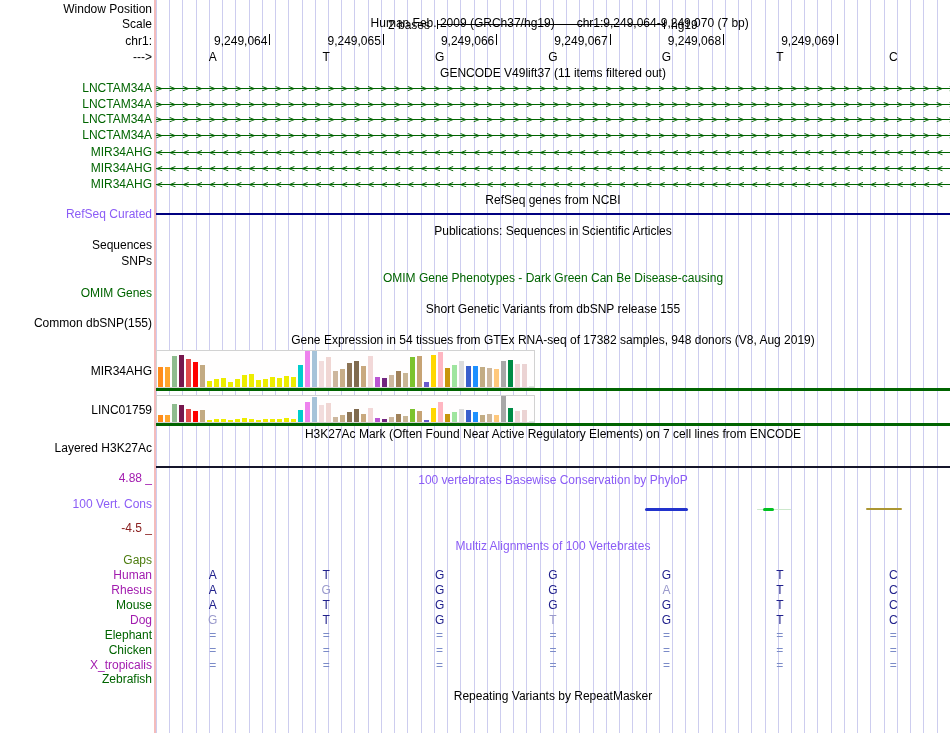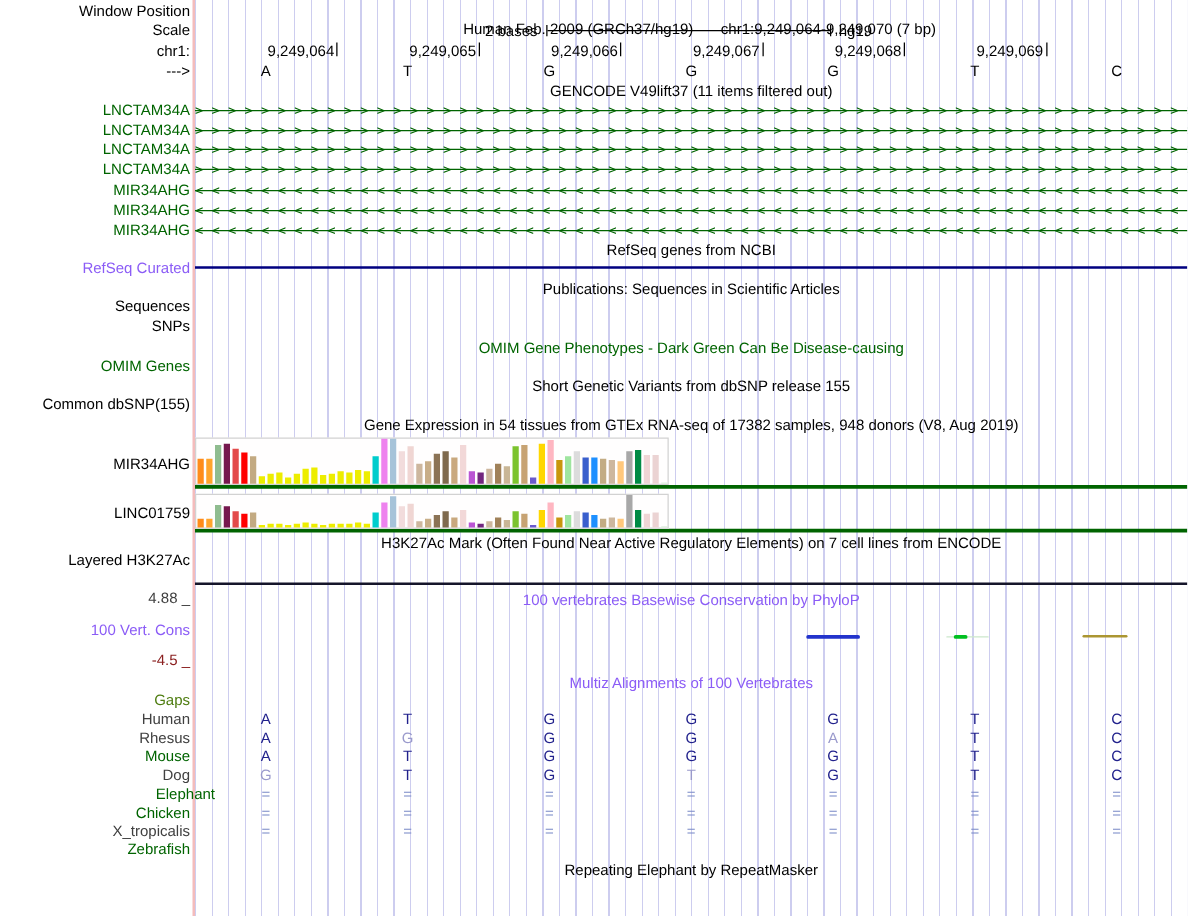--- a/index.html
+++ b/index.html
@@ -9,21 +9,21 @@
   }
   .abs{position:absolute;}
   
   #gridlines{
     left:156px; top:0; width:794px; height:733px;
     background:repeating-linear-gradient(to right,#CDCDEF 0 1px,transparent 1px 13.23px);
   }
   #pink-guideline{left:154px; top:0; width:2px; height:733px; background:#F4BCBC;}
   .lbl{left:0; width:152px; text-align:right; height:14px; line-height:14px; white-space:pre;}
   .title{left:156px; width:794px; text-align:center; height:14px; line-height:14px; white-space:pre;}
-  .c-black{color:#000;} .c-green{color:#006400;} .c-navy{color:#404040;}
+  .c-black{color:#000;} .c-green{color:#006400;} .c-navy{color:#a21caf;}
   .c-blue{color:#8b5cf6;} .c-orange{color:#4d7c0f;} .c-darkred{color:#8B2020;}
   .generow{
     left:156px; width:794px; height:14px; overflow:hidden; white-space:nowrap;
     background:linear-gradient(#006400,#006400) center/100% 1px no-repeat;
   }
   .generow span{
     font-family:"DejaVu Sans Mono",monospace; font-size:11px; line-height:14px;
     letter-spacing:6.6px; color:#006400;
   }
   .tick{width:1px; height:11px; background:#000;}
@@ -81,21 +81,21 @@
   <div id="layer-titles">
       <div class="abs title c-black" style="top: 66px;">GENCODE V49lift37 (11 items filtered out)</div>
       <div class="abs title c-black" style="top: 193px;">RefSeq genes from NCBI</div>
       <div class="abs title c-black" style="top: 224px;">Publications: Sequences in Scientific Articles</div>
       <div class="abs title c-green" style="top: 271px;">OMIM Gene Phenotypes - Dark Green Can Be Disease-causing</div>
       <div class="abs title c-black" style="top: 302px;">Short Genetic Variants from dbSNP release 155</div>
       <div class="abs title c-black" style="top: 333px;">Gene Expression in 54 tissues from GTEx RNA-seq of 17382 samples, 948 donors (V8, Aug 2019)</div>
       <div class="abs title c-black" style="top: 427px;">H3K27Ac Mark (Often Found Near Active Regulatory Elements) on 7 cell lines from ENCODE</div>
       <div class="abs title c-blue" style="top: 473px;">100 vertebrates Basewise Conservation by PhyloP</div>
       <div class="abs title c-blue" style="top: 539px;">Multiz Alignments of 100 Vertebrates</div>
-      <div class="abs title c-black" style="top: 689px;">Repeating Elephant by RepeatMasker</div>
+      <div class="abs title c-black" style="top: 689px;">Repeating Variants by RepeatMasker</div>
     </div>
   <div id="layer-genes">
       <div class="abs lbl c-green" style="top: 81px;">LNCTAM34A</div>
       <div class="abs generow" style="top: 81px;"><span>&gt;&gt;&gt;&gt;&gt;&gt;&gt;&gt;&gt;&gt;&gt;&gt;&gt;&gt;&gt;&gt;&gt;&gt;&gt;&gt;&gt;&gt;&gt;&gt;&gt;&gt;&gt;&gt;&gt;&gt;&gt;&gt;&gt;&gt;&gt;&gt;&gt;&gt;&gt;&gt;&gt;&gt;&gt;&gt;&gt;&gt;&gt;&gt;&gt;&gt;&gt;&gt;&gt;&gt;&gt;&gt;&gt;&gt;&gt;&gt;&gt;</span></div>
       <div class="abs lbl c-green" style="top: 97px;">LNCTAM34A</div>
       <div class="abs generow" style="top: 97px;"><span>&gt;&gt;&gt;&gt;&gt;&gt;&gt;&gt;&gt;&gt;&gt;&gt;&gt;&gt;&gt;&gt;&gt;&gt;&gt;&gt;&gt;&gt;&gt;&gt;&gt;&gt;&gt;&gt;&gt;&gt;&gt;&gt;&gt;&gt;&gt;&gt;&gt;&gt;&gt;&gt;&gt;&gt;&gt;&gt;&gt;&gt;&gt;&gt;&gt;&gt;&gt;&gt;&gt;&gt;&gt;&gt;&gt;&gt;&gt;&gt;&gt;</span></div>
       <div class="abs lbl c-green" style="top: 112px;">LNCTAM34A</div>
       <div class="abs generow" style="top: 112px;"><span>&gt;&gt;&gt;&gt;&gt;&gt;&gt;&gt;&gt;&gt;&gt;&gt;&gt;&gt;&gt;&gt;&gt;&gt;&gt;&gt;&gt;&gt;&gt;&gt;&gt;&gt;&gt;&gt;&gt;&gt;&gt;&gt;&gt;&gt;&gt;&gt;&gt;&gt;&gt;&gt;&gt;&gt;&gt;&gt;&gt;&gt;&gt;&gt;&gt;&gt;&gt;&gt;&gt;&gt;&gt;&gt;&gt;&gt;&gt;&gt;&gt;</span></div>
       <div class="abs lbl c-green" style="top: 128px;">LNCTAM34A</div>
       <div class="abs generow" style="top: 128px;"><span>&gt;&gt;&gt;&gt;&gt;&gt;&gt;&gt;&gt;&gt;&gt;&gt;&gt;&gt;&gt;&gt;&gt;&gt;&gt;&gt;&gt;&gt;&gt;&gt;&gt;&gt;&gt;&gt;&gt;&gt;&gt;&gt;&gt;&gt;&gt;&gt;&gt;&gt;&gt;&gt;&gt;&gt;&gt;&gt;&gt;&gt;&gt;&gt;&gt;&gt;&gt;&gt;&gt;&gt;&gt;&gt;&gt;&gt;&gt;&gt;&gt;</span></div>
@@ -279,21 +279,21 @@
       <div class="abs cell dark" style="left: 770.857px; top: 598px;">T</div>
       <div class="abs cell dark" style="left: 884.286px; top: 598px;">C</div>
       <div class="abs lbl c-navy" style="top: 613px;">Dog</div>
       <div class="abs cell light" style="left: 203.714px; top: 613px;">G</div>
       <div class="abs cell dark" style="left: 317.143px; top: 613px;">T</div>
       <div class="abs cell dark" style="left: 430.572px; top: 613px;">G</div>
       <div class="abs cell light" style="left: 544px; top: 613px;">T</div>
       <div class="abs cell dark" style="left: 657.429px; top: 613px;">G</div>
       <div class="abs cell dark" style="left: 770.857px; top: 613px;">T</div>
       <div class="abs cell dark" style="left: 884.286px; top: 613px;">C</div>
-      <div class="abs lbl c-green" style="top: 628px; margin-left: 20px;">Elephant</div>
+      <div class="abs lbl c-green" style="top: 628px;">Elephant</div>
       <div class="abs cell eq" style="left: 203.714px; top: 628px;">=</div>
       <div class="abs cell eq" style="left: 317.143px; top: 628px;">=</div>
       <div class="abs cell eq" style="left: 430.572px; top: 628px;">=</div>
       <div class="abs cell eq" style="left: 544px; top: 628px;">=</div>
       <div class="abs cell eq" style="left: 657.429px; top: 628px;">=</div>
       <div class="abs cell eq" style="left: 770.857px; top: 628px;">=</div>
       <div class="abs cell eq" style="left: 884.286px; top: 628px;">=</div>
       <div class="abs lbl c-green" style="top: 643px;">Chicken</div>
       <div class="abs cell eq" style="left: 203.714px; top: 643px;">=</div>
       <div class="abs cell eq" style="left: 317.143px; top: 643px;">=</div>

